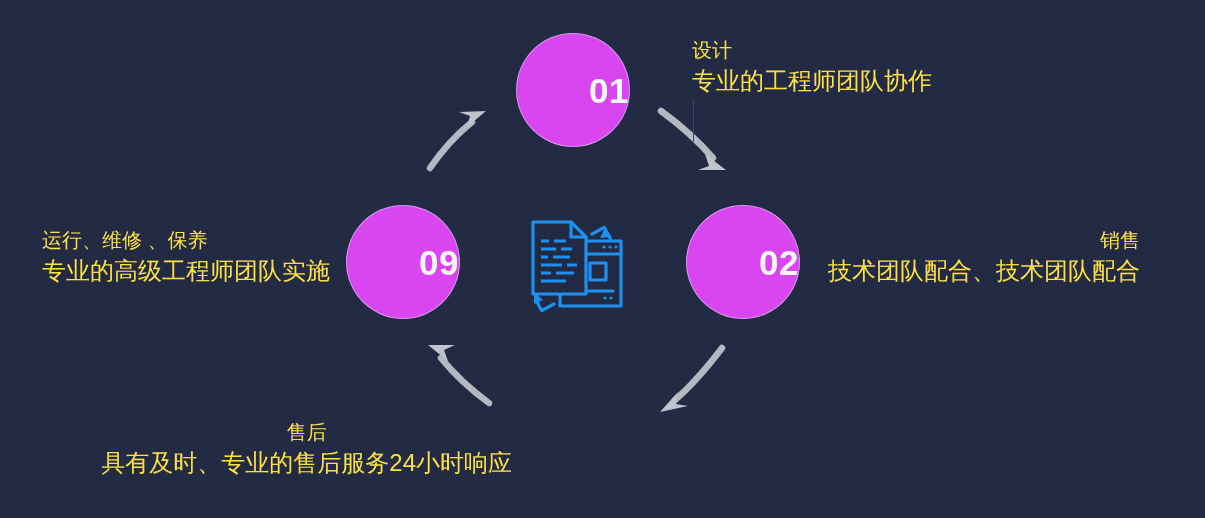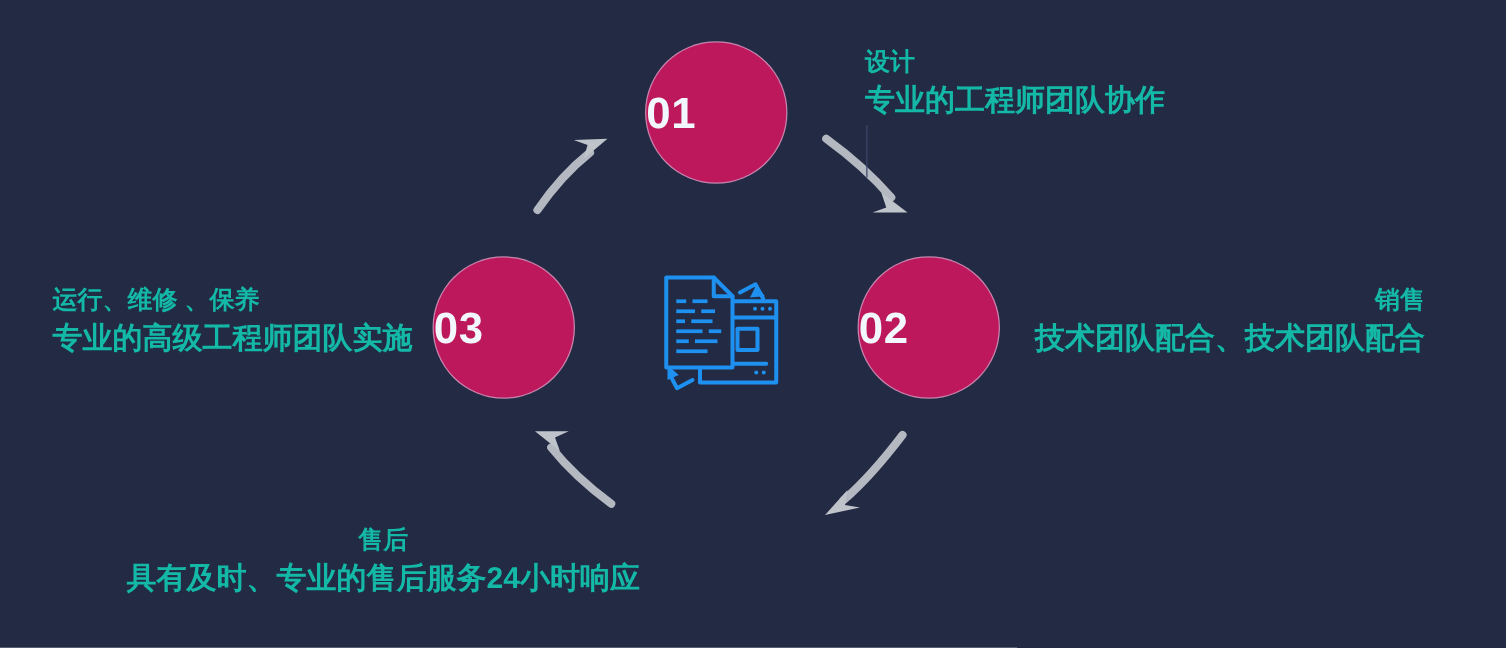--- a/index.html
+++ b/index.html
@@ -30,50 +30,49 @@
   }
   #arrow-layer { z-index: 1; }
   #icon-layer  { z-index: 2; }
 
   
   .node {
     position: absolute;
     width: 114px;
     height: 114px;
     border-radius: 50%;
-    background: #be185d;
+    background: #d946ef;
     border: 1.5px solid rgba(210, 222, 240, 0.55);
     box-sizing: border-box;
     display: flex;
     align-items: center;
-    justify-content: flex-start;
+    justify-content: flex-end;
     z-index: 4;
   }
   .node-num {
     font-size: 35px;
     font-weight: bold;
     color: #f2f7fd;
     letter-spacing: 0.5px;
     line-height: 1;
     user-select: none;
   }
   #node-01 { left: 516px; top: 33px; }
   #node-02 { left: 686px; top: 205px; }
   #node-03 { left: 516px; top: 375px; }
   #node-04 { left: 346px; top: 205px; }
 
   
   .label {
     position: absolute;
-    color: #14b8a6;
+    color: #fde047;
     z-index: 5;
     line-height: 1.42;
     white-space: nowrap;
     user-select: none;
-    font-weight: bold;
   }
   .label .l-title {
     display: block;
     font-size: 20px;
   }
   .label .l-desc {
     display: block;
     font-size: 24px;
   }
   #label-01 { left: 692px; top: 36px;  text-align: left; }
@@ -166,21 +165,21 @@
 
   <div id="divider-tick"></div>
 
   <div class="node" id="node-01">
     <span class="node-num">01</span>
   </div>
   <div class="node" id="node-02">
     <span class="node-num">02</span>
   </div>
   <div class="node" id="node-04">
-    <span class="node-num">03</span>
+    <span class="node-num">09</span>
   </div>
 
   <div class="label" id="label-01">
     <span class="l-title">设计</span>
     <span class="l-desc">专业的工程师团队协作</span>
   </div>
 
   <div class="label" id="label-02">
     <span class="l-title">销售</span>
     <span class="l-desc">技术团队配合、技术团队配合</span>

